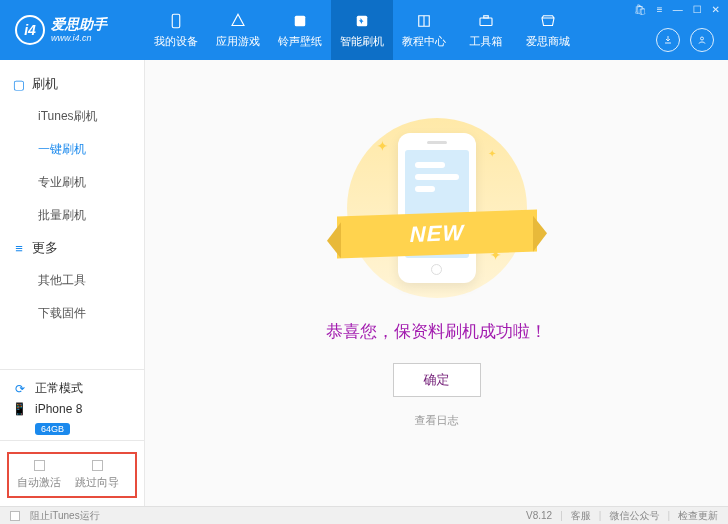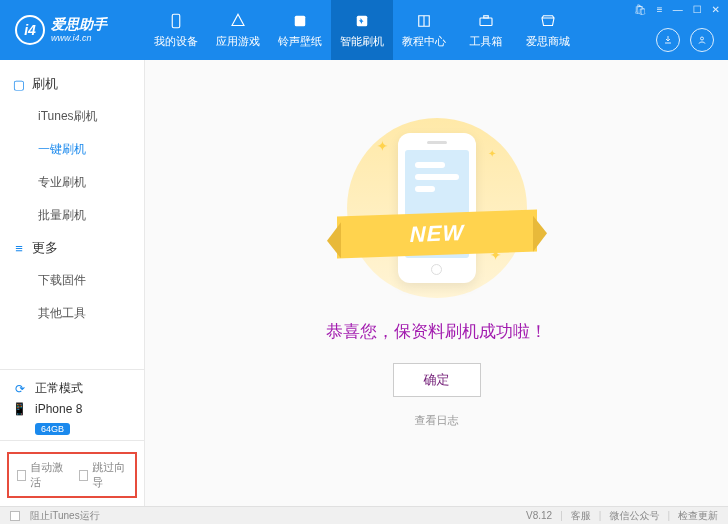--- a/index.html
+++ b/index.html
@@ -34,21 +34,21 @@
     .sb-item { padding: 8px 12px 8px 38px; color: #555; cursor: pointer; font-size: 12px; }
     .sb-item.active { color: #1a89ed; }
     
     .sb-status { border-top: 1px solid #e8e8e8; padding: 10px 12px 5px; }
     .status-row { display: flex; align-items: center; gap: 7px; font-size: 12px; color: #333; margin-bottom: 4px; }
     .status-icon { width: 16px; height: 16px; display: flex; align-items: center; justify-content: center; }
     .badge { display: inline-block; background: #1a89ed; color: #fff; font-size: 9px; padding: 1px 6px; border-radius: 3px; margin-left: 23px; margin-top: 2px; }
     
     .sb-bottom { border-top: 1px solid #e8e8e8; padding: 11px 7px 8px; }
     .red-box { border: 2px solid #e74c3c; padding: 6px 8px; display: flex; gap: 14px; }
-    .chk-row { display: flex; align-items: center; gap: 4px; font-size: 11px; color: #888; }
+    .chk-row { display: flex; align-items: center; gap: 4px; font-size: 11px; color: #888; flex-direction: column; }
     .chk { width: 11px; height: 11px; border: 1px solid #bbb; background: #fff; }
     
     .main { flex: 1; display: flex; flex-direction: column; background: #fafafa; }
     .main-content { flex: 1; display: flex; flex-direction: column; align-items: center; justify-content: center; padding-bottom: 20px; }
     
     .illust { width: 180px; height: 180px; border-radius: 50%; background: linear-gradient(180deg, #ffe9a8 0%, #fff4d5 100%); position: relative; display: flex; align-items: center; justify-content: center; margin-bottom: 22px; }
     .phone { width: 78px; height: 150px; background: #fff; border-radius: 12px; box-shadow: 0 4px 12px rgba(0,0,0,0.08); position: relative; display: flex; flex-direction: column; align-items: center; padding-top: 8px; }
     .phone-speaker { width: 20px; height: 3px; background: #ddd; border-radius: 2px; }
     .phone-screen { width: 64px; height: 108px; background: #d5ecfb; border-radius: 3px; margin-top: 6px; position: relative; overflow: hidden; }
     .screen-line { height: 6px; background: #fff; border-radius: 3px; position: absolute; }
@@ -172,22 +172,22 @@
       </div>
       <div class="sb-item">iTunes刷机</div>
       <div class="sb-item active">一键刷机</div>
       <div class="sb-item">专业刷机</div>
       <div class="sb-item">批量刷机</div>
 
       <div class="sb-cat">
         <span class="cat-icon">≡</span>
         <span>更多</span>
       </div>
+      <div class="sb-item">其他工具</div>
       <div class="sb-item">下载固件</div>
-      <div class="sb-item">其他工具</div>
     </div>
 
     <div class="sb-status">
       <div class="status-row">
         <span class="status-icon" style="color:#1a89ed">⟳</span>
         <span>正常模式</span>
       </div>
       <div class="status-row">
         <span class="status-icon" style="color:#1a89ed">📱</span>
         <span>iPhone 8</span>

